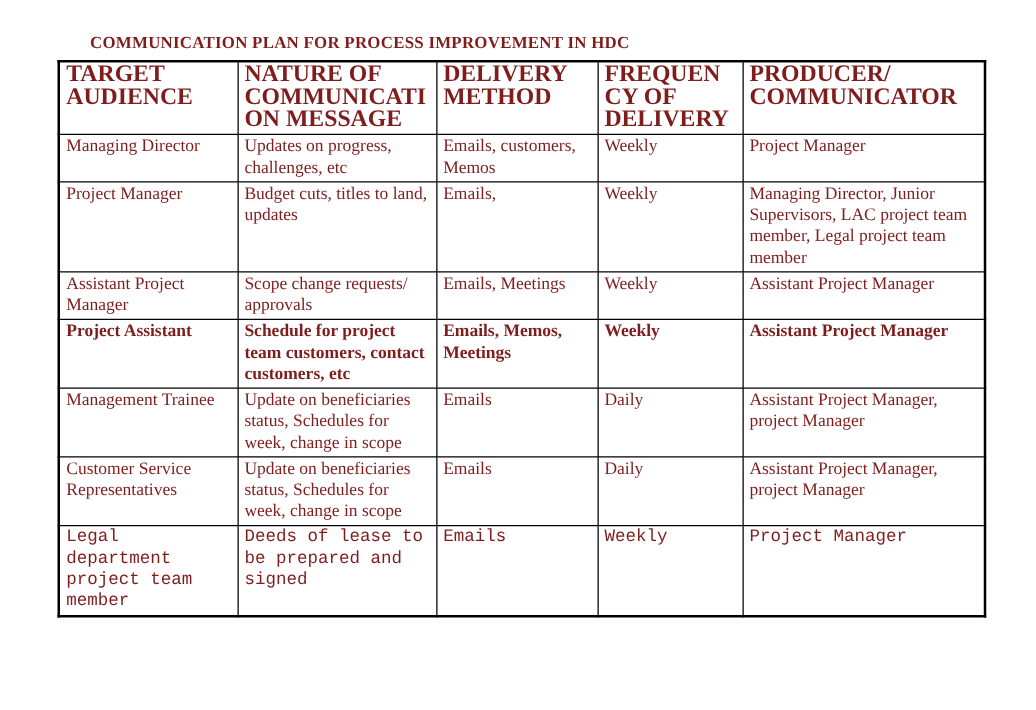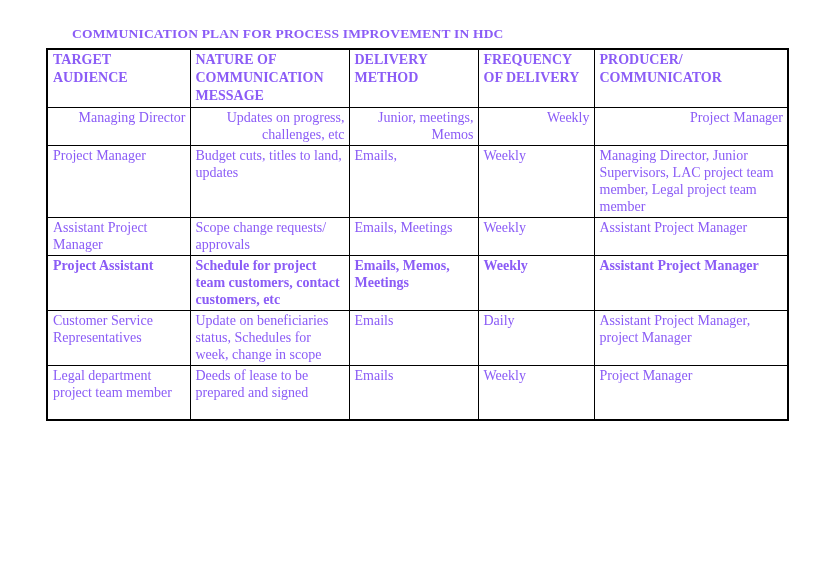--- a/index.html
+++ b/index.html
@@ -2,21 +2,21 @@
 <html><head>
 <meta charset="utf-8">
 <style>
   html, body { margin: 0; padding: 0; background: #ffffff; }
   .page {
     position: relative;
     width: 829px;
     height: 568px;
     background: #ffffff;
     font-family: "Liberation Serif", "DejaVu Serif", serif;
-    color: #8b5cf6;
+    color: #7f1d1d;
     overflow: hidden;
   }
   .doc-title {
     position: absolute;
     left: 72px;
     top: 26px;
     font-size: 13.5px;
     font-weight: bold;
     letter-spacing: 0.2px;
     white-space: nowrap;
@@ -35,30 +35,30 @@
   table.plan th, table.plan td {
     border: 1px solid #000000;
     vertical-align: top;
     text-align: left;
     padding: 1px 4px 2px 5px;
     overflow: hidden;
     word-wrap: break-word;
   }
   table.plan th {
     font-weight: bold;
-    font-size: 14px;
+    font-size: 19px;
     line-height: 18px;
   }
   col.c1 { width: 143px; }
   col.c2 { width: 159px; }
   col.c3 { width: 129px; }
   col.c4 { width: 116px; }
   col.c5 { width: 194px; }
   thead tr       th { height: 52px; }
-  tbody tr:nth-child(1) td { height: 31px; text-align: right; }
+  tbody tr:nth-child(1) td { height: 31px; }
   tbody tr:nth-child(2) td { height: 65px; }
   tbody tr:nth-child(3) td { height: 31px; }
   tbody tr:nth-child(4) td { height: 50px; font-weight: bold; }
   tbody tr:nth-child(5) td { height: 49px; }
   tbody tr:nth-child(6) td { height: 50px; }
   tbody tr:nth-child(7) td { height: 49px; font-family: Liberation Mono, monospace; }
   tbody tr:nth-child(8) td { height: 32px; }
   tbody tr:nth-child(9) td { height: 34px; }
 </style>
 </head>
@@ -82,21 +82,21 @@
         <th>NATURE OF COMMUNICATION MESSAGE</th>
         <th>DELIVERY METHOD</th>
         <th>FREQUENCY OF DELIVERY</th>
         <th>PRODUCER/ COMMUNICATOR</th>
       </tr>
     </thead>
     <tbody>
       <tr>
         <td>Managing Director</td>
         <td>Updates on progress, challenges, etc</td>
-        <td>Junior, meetings, Memos</td>
+        <td>Emails, customers, Memos</td>
         <td>Weekly</td>
         <td>Project Manager</td>
       </tr>
       <tr>
         <td>Project Manager</td>
         <td>Budget cuts, titles to land, updates</td>
         <td>Emails,</td>
         <td>Weekly</td>
         <td>Managing Director, Junior Supervisors, LAC project team member, Legal project team member</td>
       </tr>
@@ -108,20 +108,27 @@
         <td>Assistant Project Manager</td>
       </tr>
       <tr>
         <td>Project Assistant</td>
         <td>Schedule for project team customers, contact customers, etc</td>
         <td>Emails, Memos, Meetings</td>
         <td>Weekly</td>
         <td>Assistant Project Manager</td>
       </tr>
       <tr>
+        <td>Management Trainee</td>
+        <td>Update on beneficiaries status, Schedules for week, change in scope</td>
+        <td>Emails</td>
+        <td>Daily</td>
+        <td>Assistant Project Manager, project Manager</td>
+      </tr>
+      <tr>
         <td>Customer Service Representatives</td>
         <td>Update on beneficiaries status, Schedules for week, change in scope</td>
         <td>Emails</td>
         <td>Daily</td>
         <td>Assistant Project Manager, project Manager</td>
       </tr>
       <tr>
         <td>Legal department project team member</td>
         <td>Deeds of lease to be prepared and signed</td>
         <td>Emails</td>

